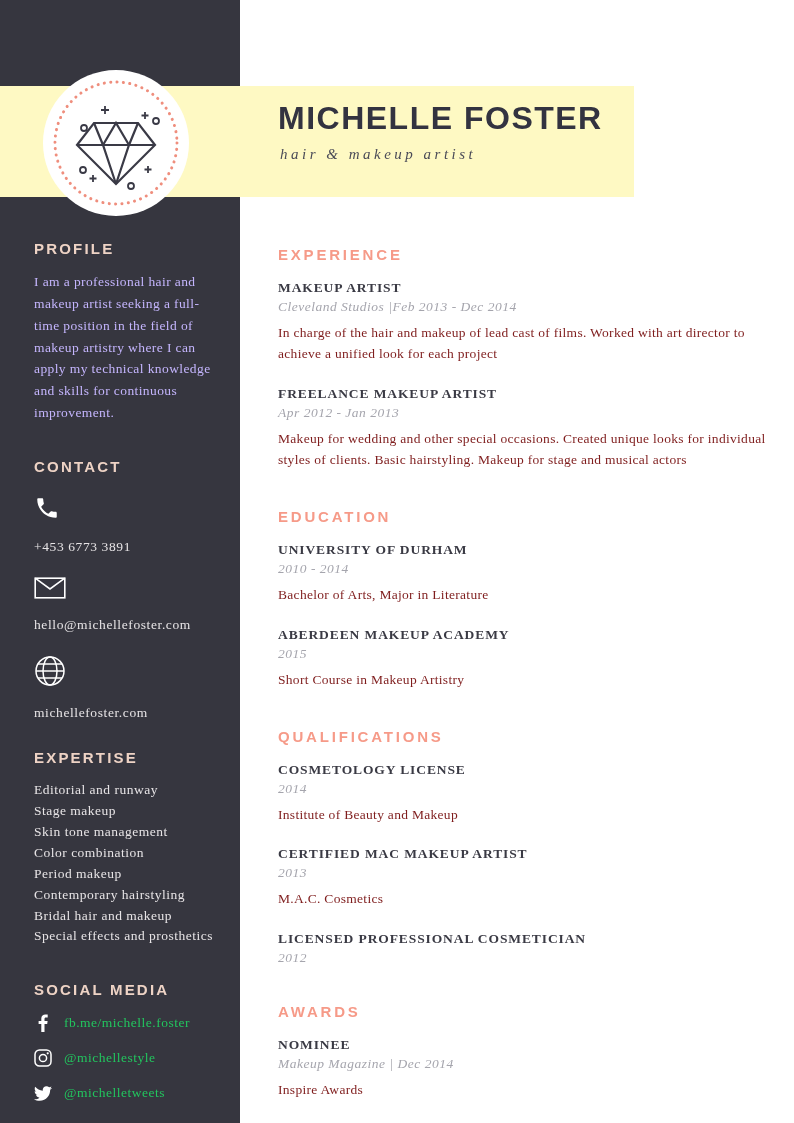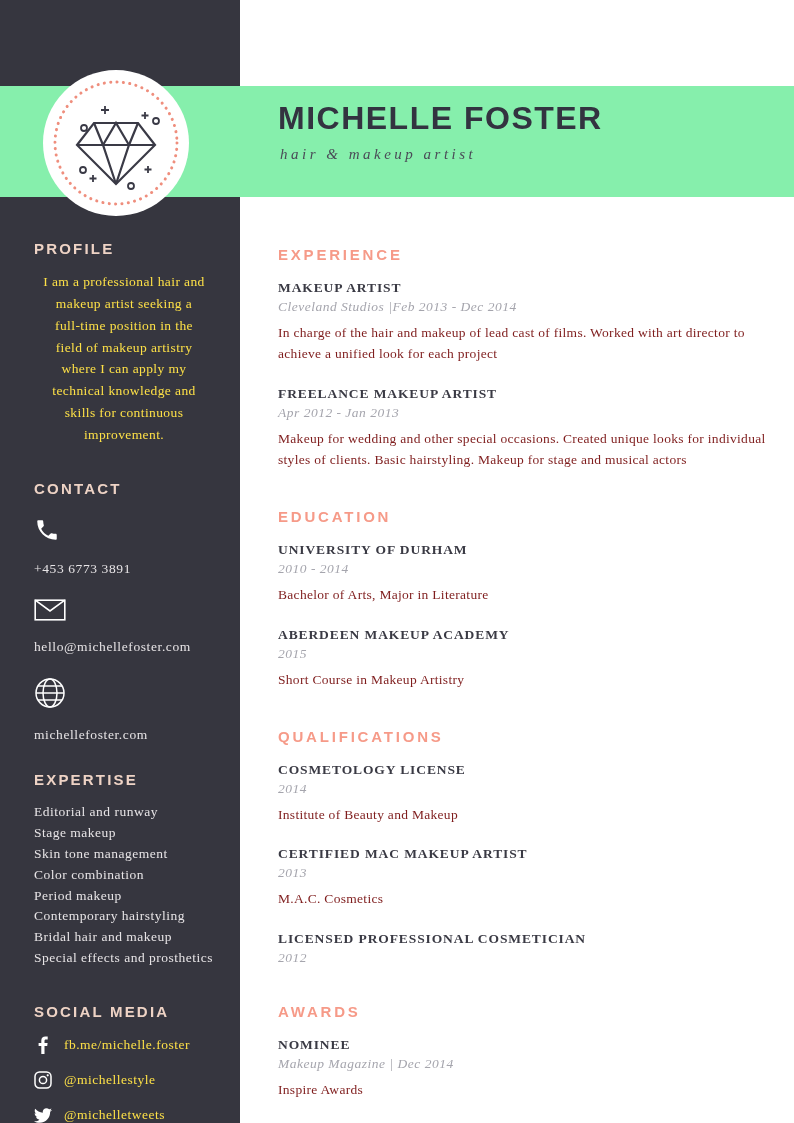--- a/index.html
+++ b/index.html
@@ -14,35 +14,35 @@
     background:#36363f;z-index:1;
   }
   .sidebar-content{
     position:absolute;left:34px;right:26px;top:240px;color:#e7e4e6;
   }
   .side-heading{
     font-family:"Liberation Sans", sans-serif;font-weight:bold;
     font-size:15px;letter-spacing:2.2px;color:#eed3c5;margin:0 0 14px 0;
   }
   .side-text{
-    font-size:13.5px;line-height:1.62;letter-spacing:0.4px;color:#fde047;margin:8px;text-align:center;
+    font-size:13.5px;line-height:1.62;letter-spacing:0.4px;color:#c4b5fd;margin:0;
   }
   .side-section{margin-bottom:34px;}
   .contact-item{margin-bottom:22px;}
   .contact-icon{display:block;margin-bottom:12px;}
   .contact-value{font-size:13.5px;letter-spacing:0.6px;color:#e7e4e6;text-align:right;}
   .expertise-list{list-style:none;margin:0;padding:0;}
   .expertise-list li{font-size:13.5px;line-height:1.55;letter-spacing:0.5px;}
   .social-row{display:flex;align-items:center;margin-bottom:17px;}
   .social-icon{width:18px;height:18px;flex:0 0 18px;margin-right:12px;display:flex;align-items:center;justify-content:center;}
-  .social-value{font-size:13.5px;letter-spacing:0.5px;color:#fde047;}
+  .social-value{font-size:13.5px;letter-spacing:0.5px;color:#22c55e;}
   
   .band{
-    position:absolute;left:0;top:86px;width:794px;height:111px;
-    background:#86efac;z-index:2;
+    position:absolute;left:0;top:86px;width:634px;height:111px;
+    background:#fef9c3;z-index:2;
   }
   .header-text{position:absolute;left:278px;top:14px;}
   .resume-name{
     font-family:"Liberation Sans", sans-serif;font-weight:bold;
     font-size:32px;letter-spacing:1.5px;color:#333340;margin:0;
   }
   .resume-subtitle{
     font-size:15px;font-style:italic;letter-spacing:3.5px;color:#4a4b57;
     margin:9px 0 0 2px;
   }

